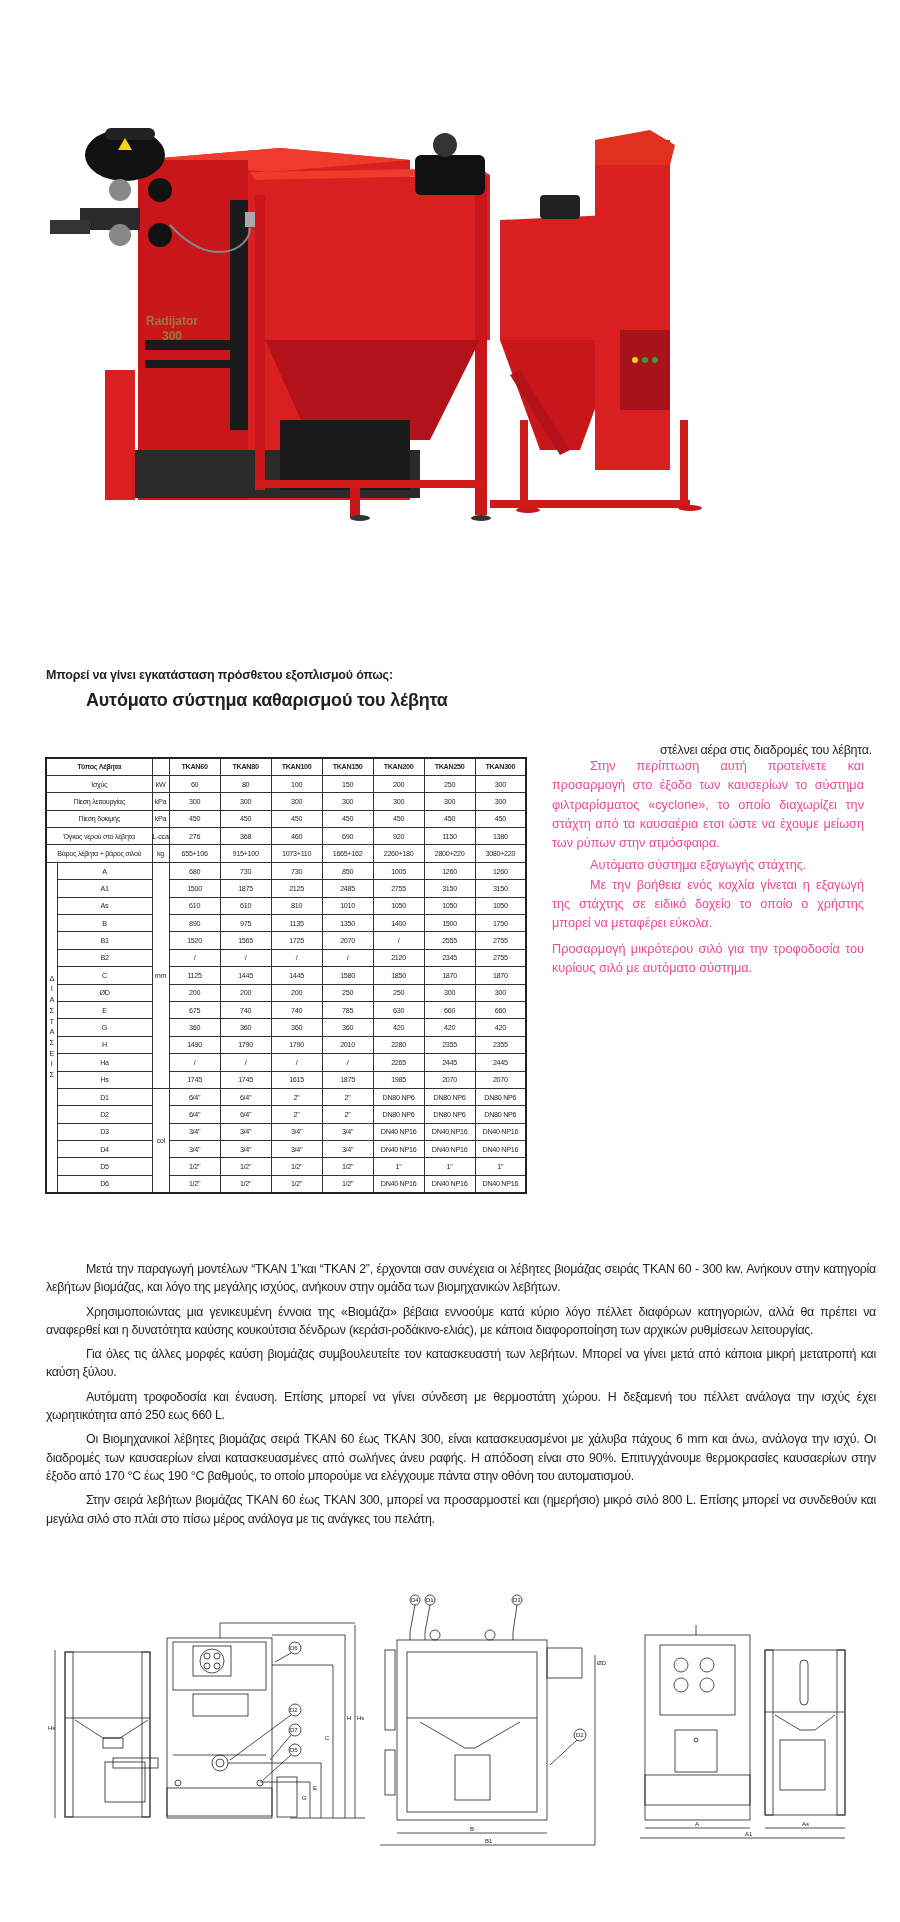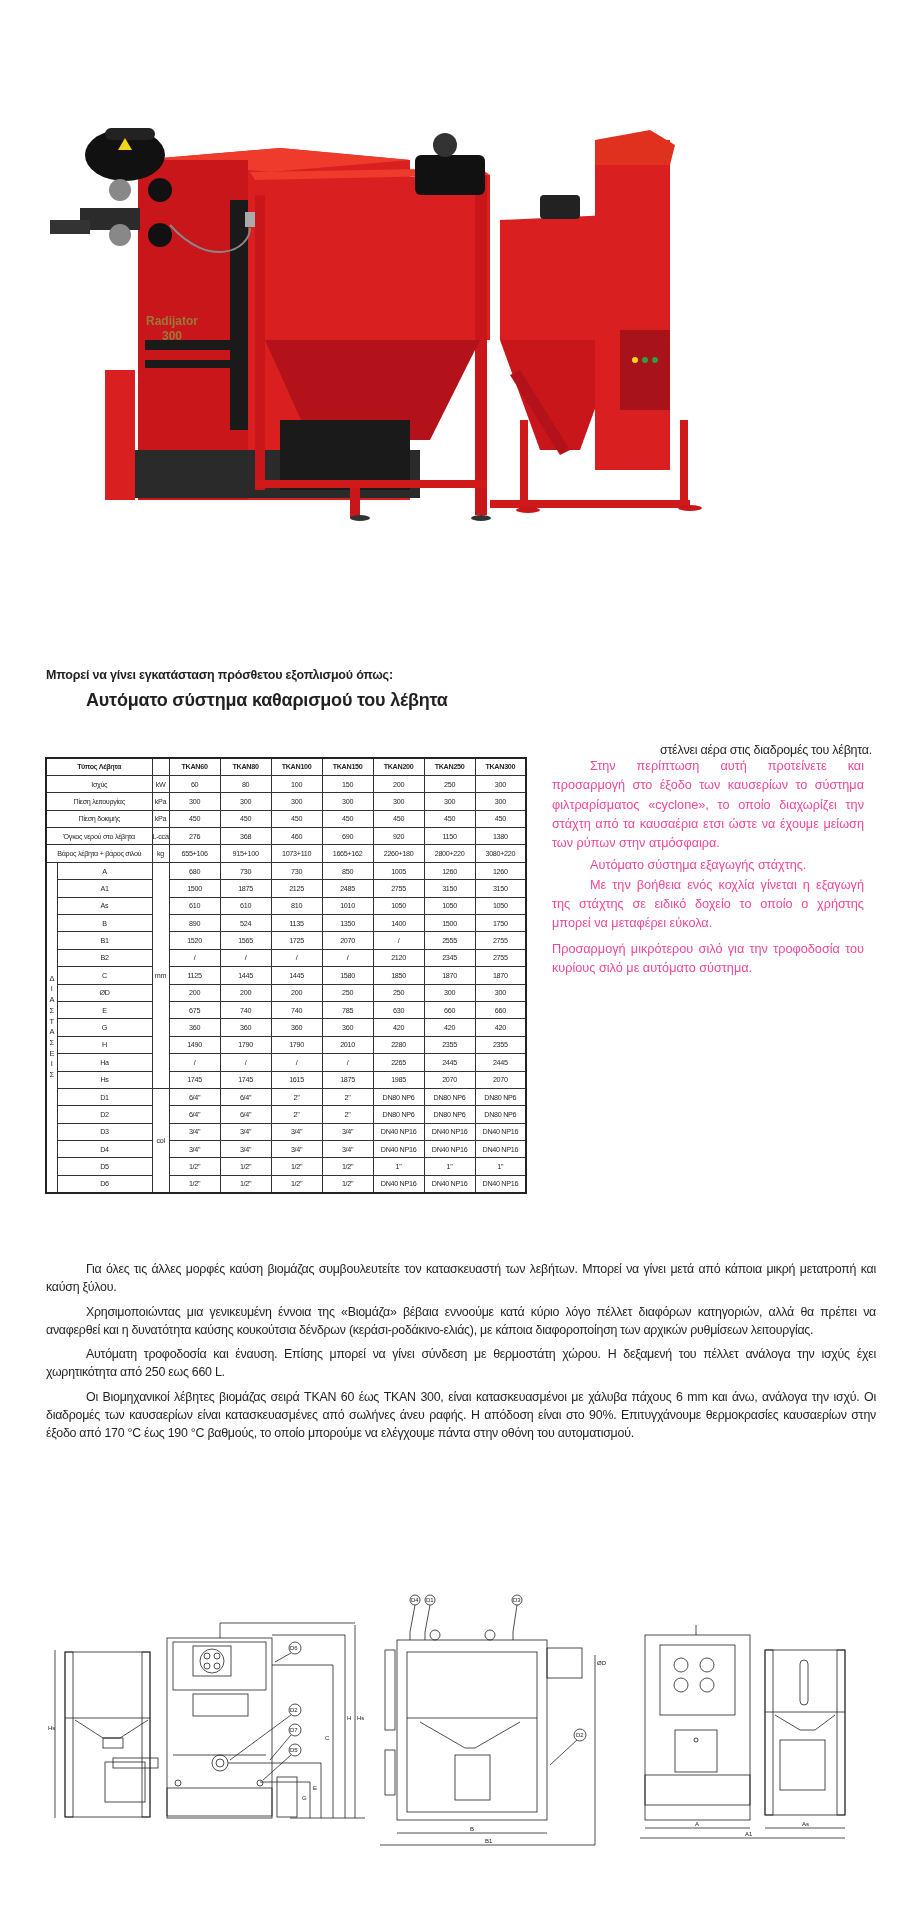--- a/index.html
+++ b/index.html
@@ -231,21 +231,21 @@
         <td class="val">610</td>
         <td class="val">810</td>
         <td class="val">1010</td>
         <td class="val">1050</td>
         <td class="val">1050</td>
         <td class="val">1050</td>
       </tr>
       <tr>
         <td class="sub">B</td>
         <td class="val">890</td>
-        <td class="val">524</td>
+        <td class="val">975</td>
         <td class="val">1135</td>
         <td class="val">1350</td>
         <td class="val">1400</td>
         <td class="val">1500</td>
         <td class="val">1750</td>
       </tr>
       <tr>
         <td class="sub">B1</td>
         <td class="val">1520</td>
         <td class="val">1565</td>
@@ -400,24 +400,26 @@
 </table>
 
 <div class="rcol">
   <p class="ind">Στην περίπτωση αυτή προτείνετε και προσαρμογή στο έξοδο των καυσερίων το σύστημα φιλτραρίσματος «cyclone», το οποίο διαχωρίζει την στάχτη από τα καυσαέρια ετσι ώστε να έχουμε μείωση των ρύπων στην ατμόσφαιρα.</p>
   <p class="ind" style="margin-bottom:0;"><b>Αυτόματο σύστημα εξαγωγής στάχτης.</b></p>
   <p class="ind">Με την βοήθεια ενός κοχλία  γίνεται η εξαγωγή της στάχτης σε ειδικό δοχείο το οποίο ο χρήστης μπορεί να μεταφέρει εύκολα.</p>
   <p style="margin-top:6px;"><b>Προσαρμογή μικρότερου σιλό</b><span> για την τροφοδοσία του κυρίους σιλό με αυτόματο σύστημα.</span></p>
 </div>
 
 <div class="desc">
+  <p>Μετά  την  παραγωγή μοντέλων “TKAN 1”και “TKAN 2”, έρχονται σαν συνέχεια οι λέβητες  βιομάζας σειράς TKAN 60  - 300 kw. Ανήκουν στην κατηγορία λεβήτων βιομάζας,  και λόγο της μεγάλης ισχύος, ανήκουν στην ομάδα των βιομηχανικών λεβήτων.</p>
+  <p>Χρησιμοποιώντας μια γενικευμένη έννοια της «Βιομάζα» βέβαια εννοούμε κατά κύριο λόγο πέλλετ διαφόρων κατηγοριών, αλλά θα πρέπει να αναφερθεί και η δυνατότητα καύσης κουκούτσια  δένδρων (κεράσι-ροδάκινο-ελιάς), με κάποια διαφοροποίηση των αρχικών ρυθμίσεων  λειτουργίας.</p>
   <p>Για όλες τις άλλες μορφές καύση βιομάζας συμβουλευτείτε τον κατασκευαστή των λεβήτων. Μπορεί να γίνει μετά από κάποια μικρή μετατροπή και καύση ξύλου.</p>
-  <p>Χρησιμοποιώντας μια γενικευμένη έννοια της «Βιομάζα» βέβαια εννοούμε κατά κύριο λόγο πέλλετ διαφόρων κατηγοριών, αλλά θα πρέπει να αναφερθεί και η δυνατότητα καύσης κουκούτσια  δένδρων (κεράσι-ροδάκινο-ελιάς), με κάποια διαφοροποίηση των αρχικών ρυθμίσεων  λειτουργίας.</p>
   <p>Αυτόματη τροφοδοσία και έναυση. Επίσης μπορεί να γίνει σύνδεση με θερμοστάτη χώρου. Η δεξαμενή του πέλλετ ανάλογα την ισχύς έχει χωρητικότητα από  250 εως 660 L.</p>
   <p>Οι Βιομηχανικοί λέβητες βιομάζας σειρά TKAN 60 έως TKAN 300, είναι κατασκευασμένοι με χάλυβα  πάχους  6 mm και άνω, ανάλογα την ισχύ. Οι διαδρομές των καυσαερίων είναι κατασκευασμένες από σωλήνες άνευ ραφής. Η απόδοση είναι στο 90%. Επιτυγχάνουμε  θερμοκρασίες  καυσαερίων στην έξοδο από 170 °C έως 190 °C βαθμούς, το οποίο μπορούμε να ελέγχουμε πάντα στην οθόνη του αυτοματισμού.</p>
+  <p>Στην σειρά λεβήτων βιομάζας TKAN 60 έως TKAN 300, μπορεί να προσαρμοστεί και (ημερήσιο) μικρό σιλό  800 L. Επίσης μπορεί  να συνδεθούν και  μεγάλα σιλό  στο πλάι στο πίσω μέρος ανάλογα με τις ανάγκες του πελάτη.</p>
 </div>
 
 <div class="drawings">
   <svg viewBox="0 0 840 320" fill="none" stroke="#222" stroke-width="0.8">
 
     <g>
 
       <rect x="20" y="62" width="85" height="165"></rect>
       <rect x="20" y="62" width="8" height="165"></rect>
       <rect x="97" y="62" width="8" height="165"></rect>

